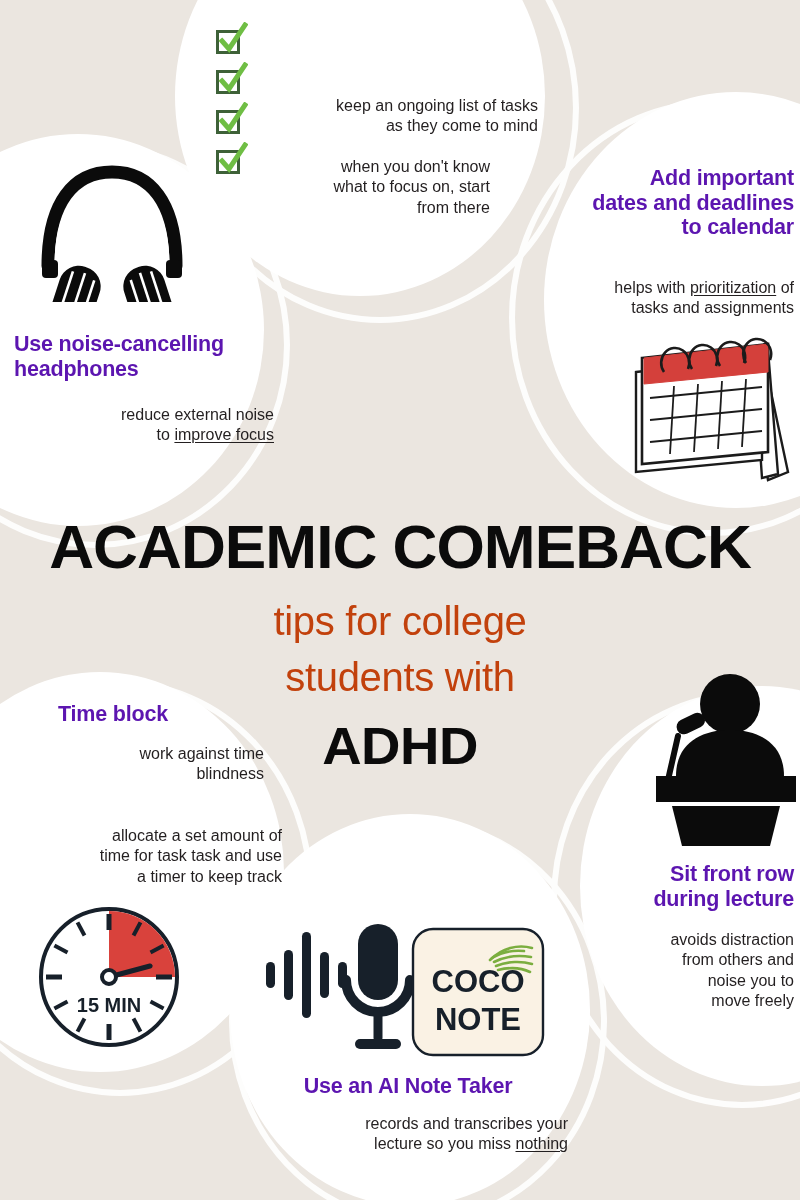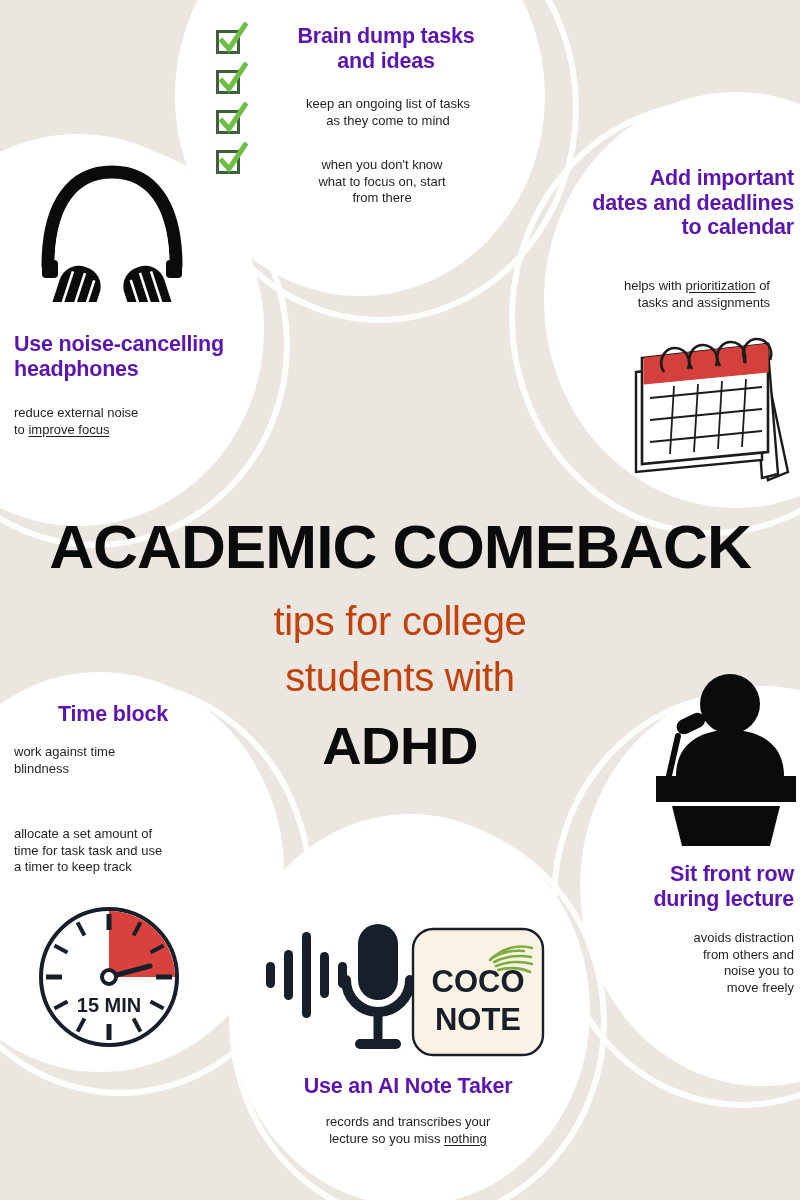--- a/index.html
+++ b/index.html
@@ -15,21 +15,21 @@
 
   
   .abs{position:absolute;}
 
   
   .headline{
     color:#5C15B0;font-weight:bold;letter-spacing:-0.2px;
     line-height:1.14;font-size:21.5px;
   }
   .body-t{
-    color:#231F20;font-size:13px;line-height:1.28;font-weight:400;
+    color:#231F20;font-size:16px;line-height:1.28;font-weight:400;text-align:right;
   }
   .body-t u, .u{text-decoration:underline;text-underline-offset:2px;}
 
   .title-main{
     font-family:"Liberation Sans Narrow","Liberation Sans",sans-serif;
     font-weight:bold;color:#0B0B0B;font-size:61px;letter-spacing:-1px;
     text-align:center;transform:scaleX(1.02);transform-origin:center;
   }
   .title-sub{
     color:#c2410c;font-size:40px;line-height:1.38;text-align:center;
@@ -97,43 +97,39 @@
       </svg>
     </div>
     <div class="chk">
       <span class="box"></span>
       <svg width="30" height="34" viewBox="0 0 30 34">
         <path d="M4 19 L11 27 L27 3" fill="none" stroke="#6FBE44" stroke-width="5" stroke-linecap="square"></path>
       </svg>
     </div>
   </div>
 
-  <div class="abs ta-c" style="left:262px;top:24px;width:248px;">
-    <div class="headline">Brain dump tasks</div>
-    <div class="headline">and ideas</div>
-  </div>
 
   <div class="abs ta-c" style="left:238px;top:96px;width:300px;">
     <div class="body-t">keep an ongoing list of tasks</div>
     <div class="body-t">as they come to mind</div>
   </div>
 
   <div class="abs ta-c" style="left:274px;top:157px;width:216px;">
     <div class="body-t">when you don't know</div>
     <div class="body-t">what to focus on, start</div>
     <div class="body-t">from there</div>
   </div>
 
   <div class="abs ta-r" style="left:556px;top:166px;width:238px;">
     <div class="headline">Add important</div>
     <div class="headline">dates and deadlines</div>
     <div class="headline">to calendar</div>
   </div>
 
-  <div class="abs ta-r" style="left:496px;top:278px;width:274px;">
+  <div class="abs ta-r" style="left:520px;top:278px;width:274px;">
     <div class="body-t"><span>helps with </span><u>prioritization</u><span> of</span></div>
     <div class="body-t">tasks and assignments</div>
   </div>
 
   <div class="abs" style="left:612px;top:332px;">
     <svg width="186" height="152" viewBox="0 0 186 152">
 
       <path d="M150 18 L176 140 L156 148 L136 34 Z" fill="#FFFFFF" stroke="#1B1B1B" stroke-width="2.4"></path>
       <path d="M156 18 L166 142 L150 146 L142 30 Z" fill="#FFFFFF" stroke="#1B1B1B" stroke-width="2.4"></path>
 

